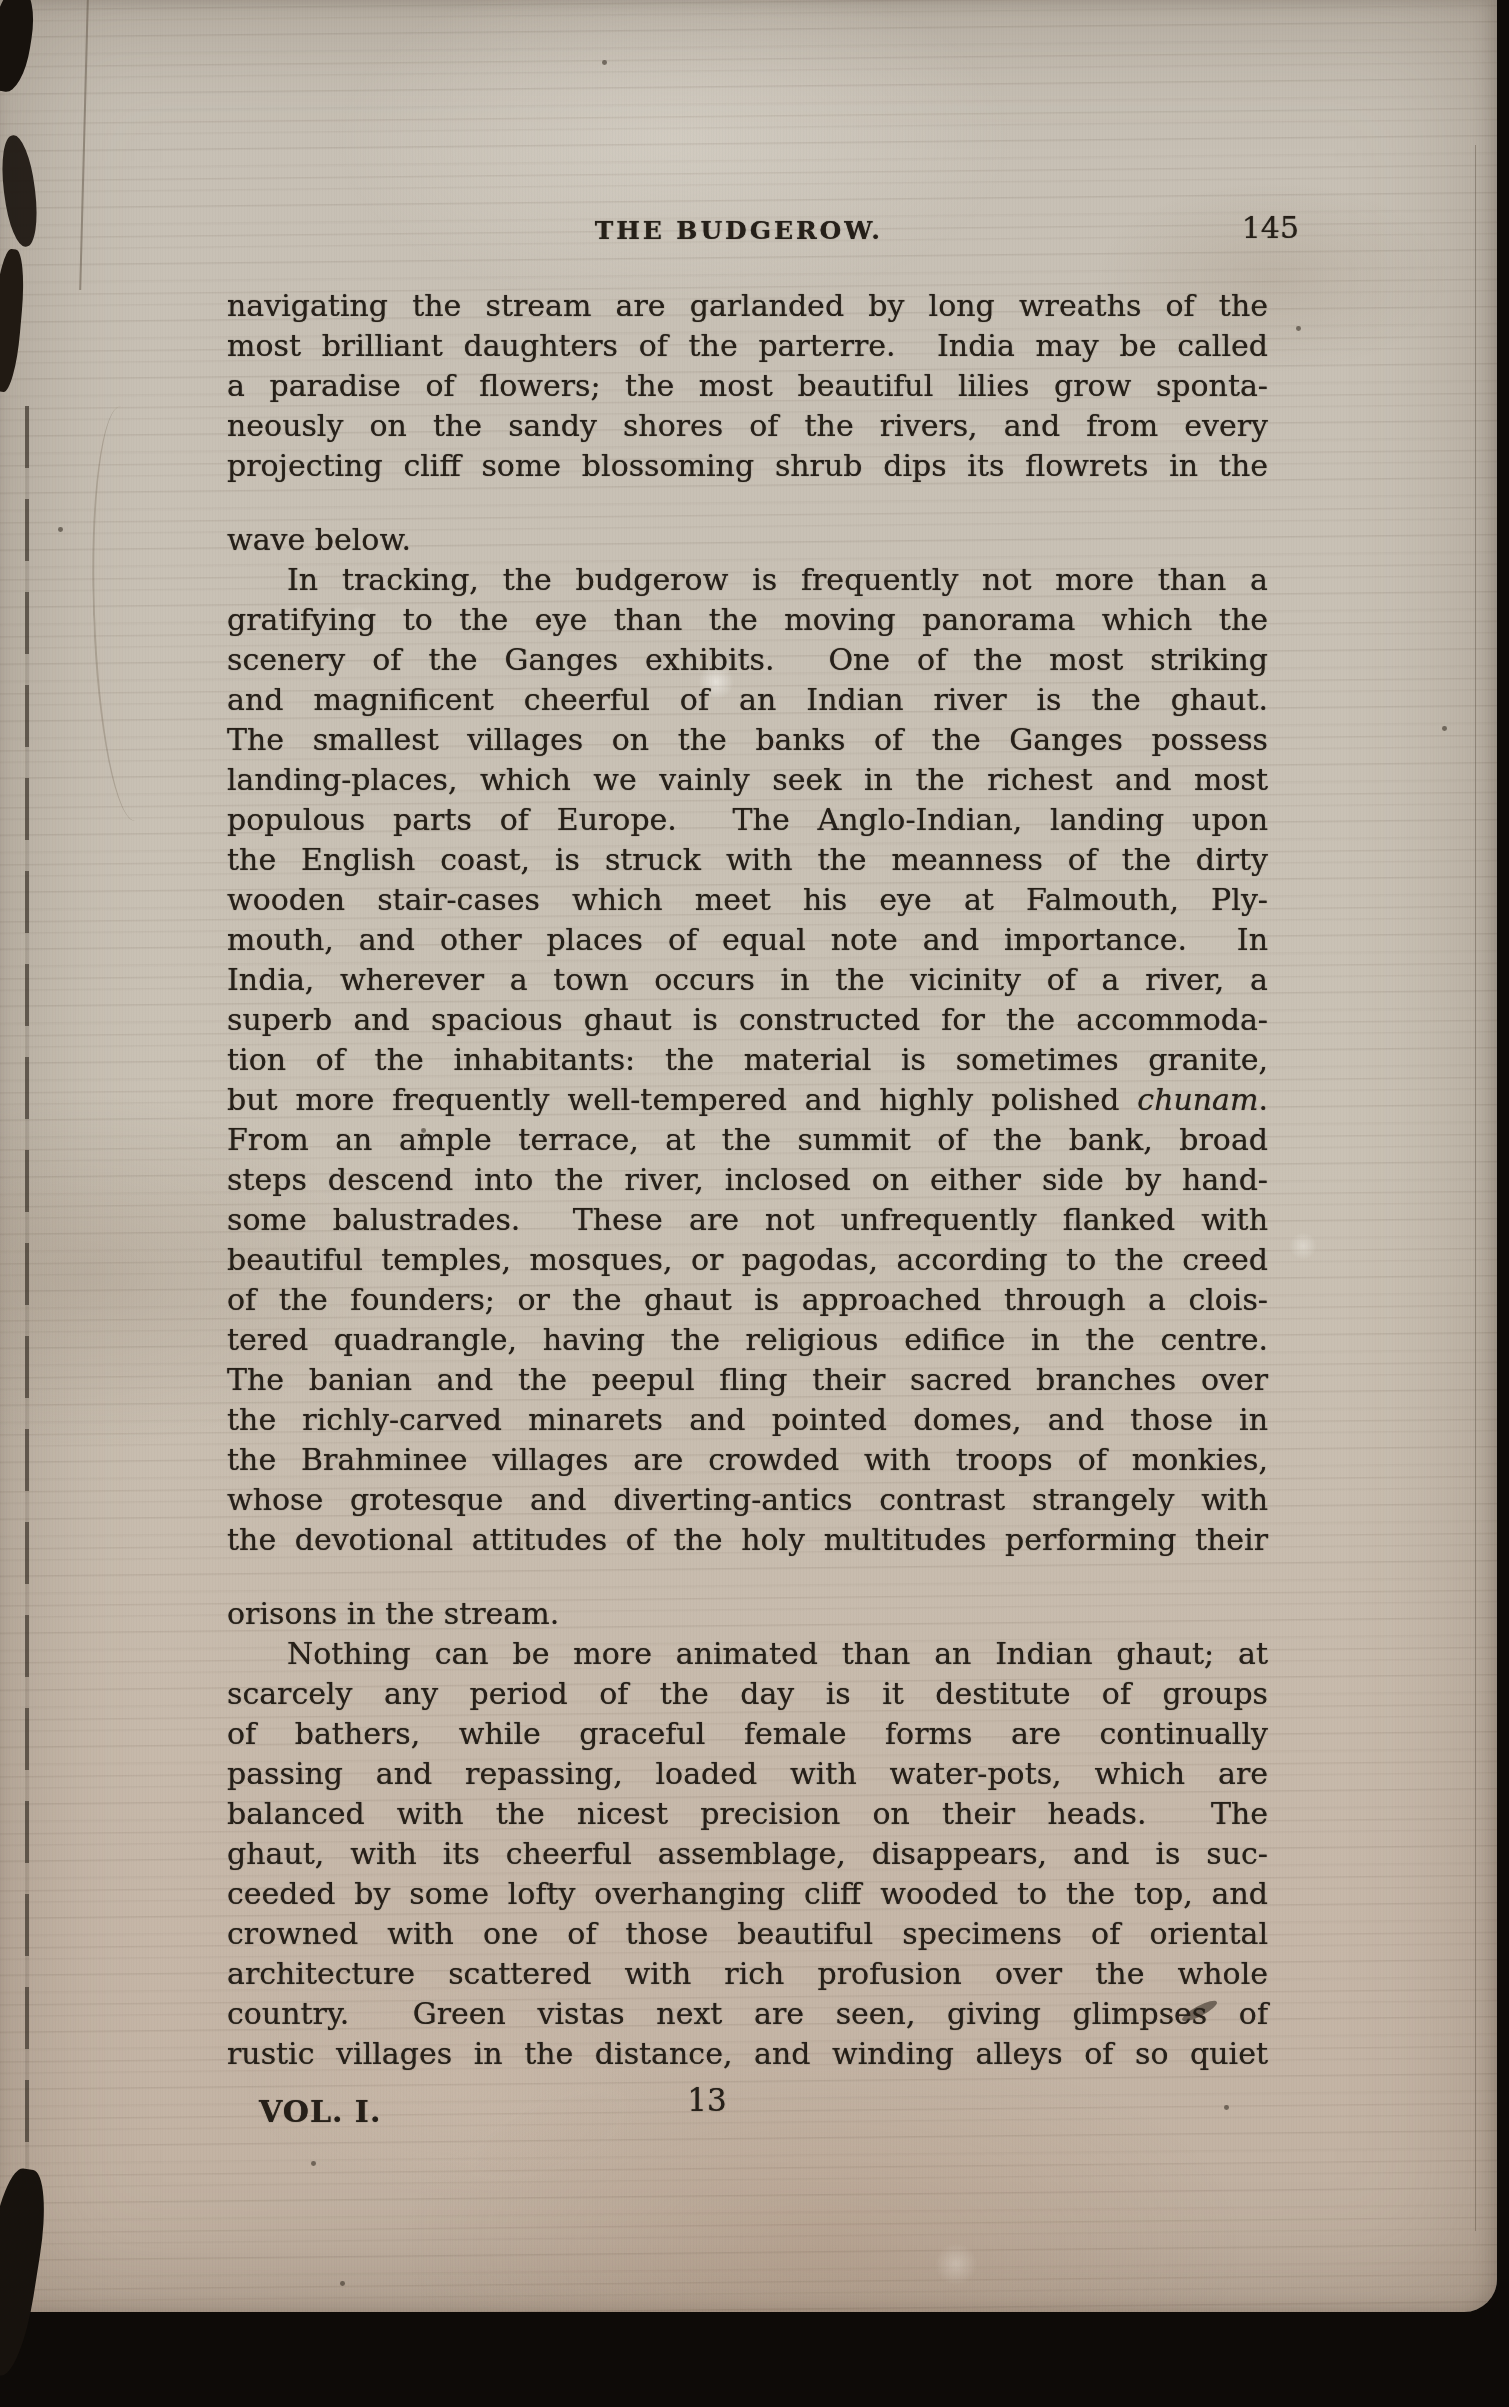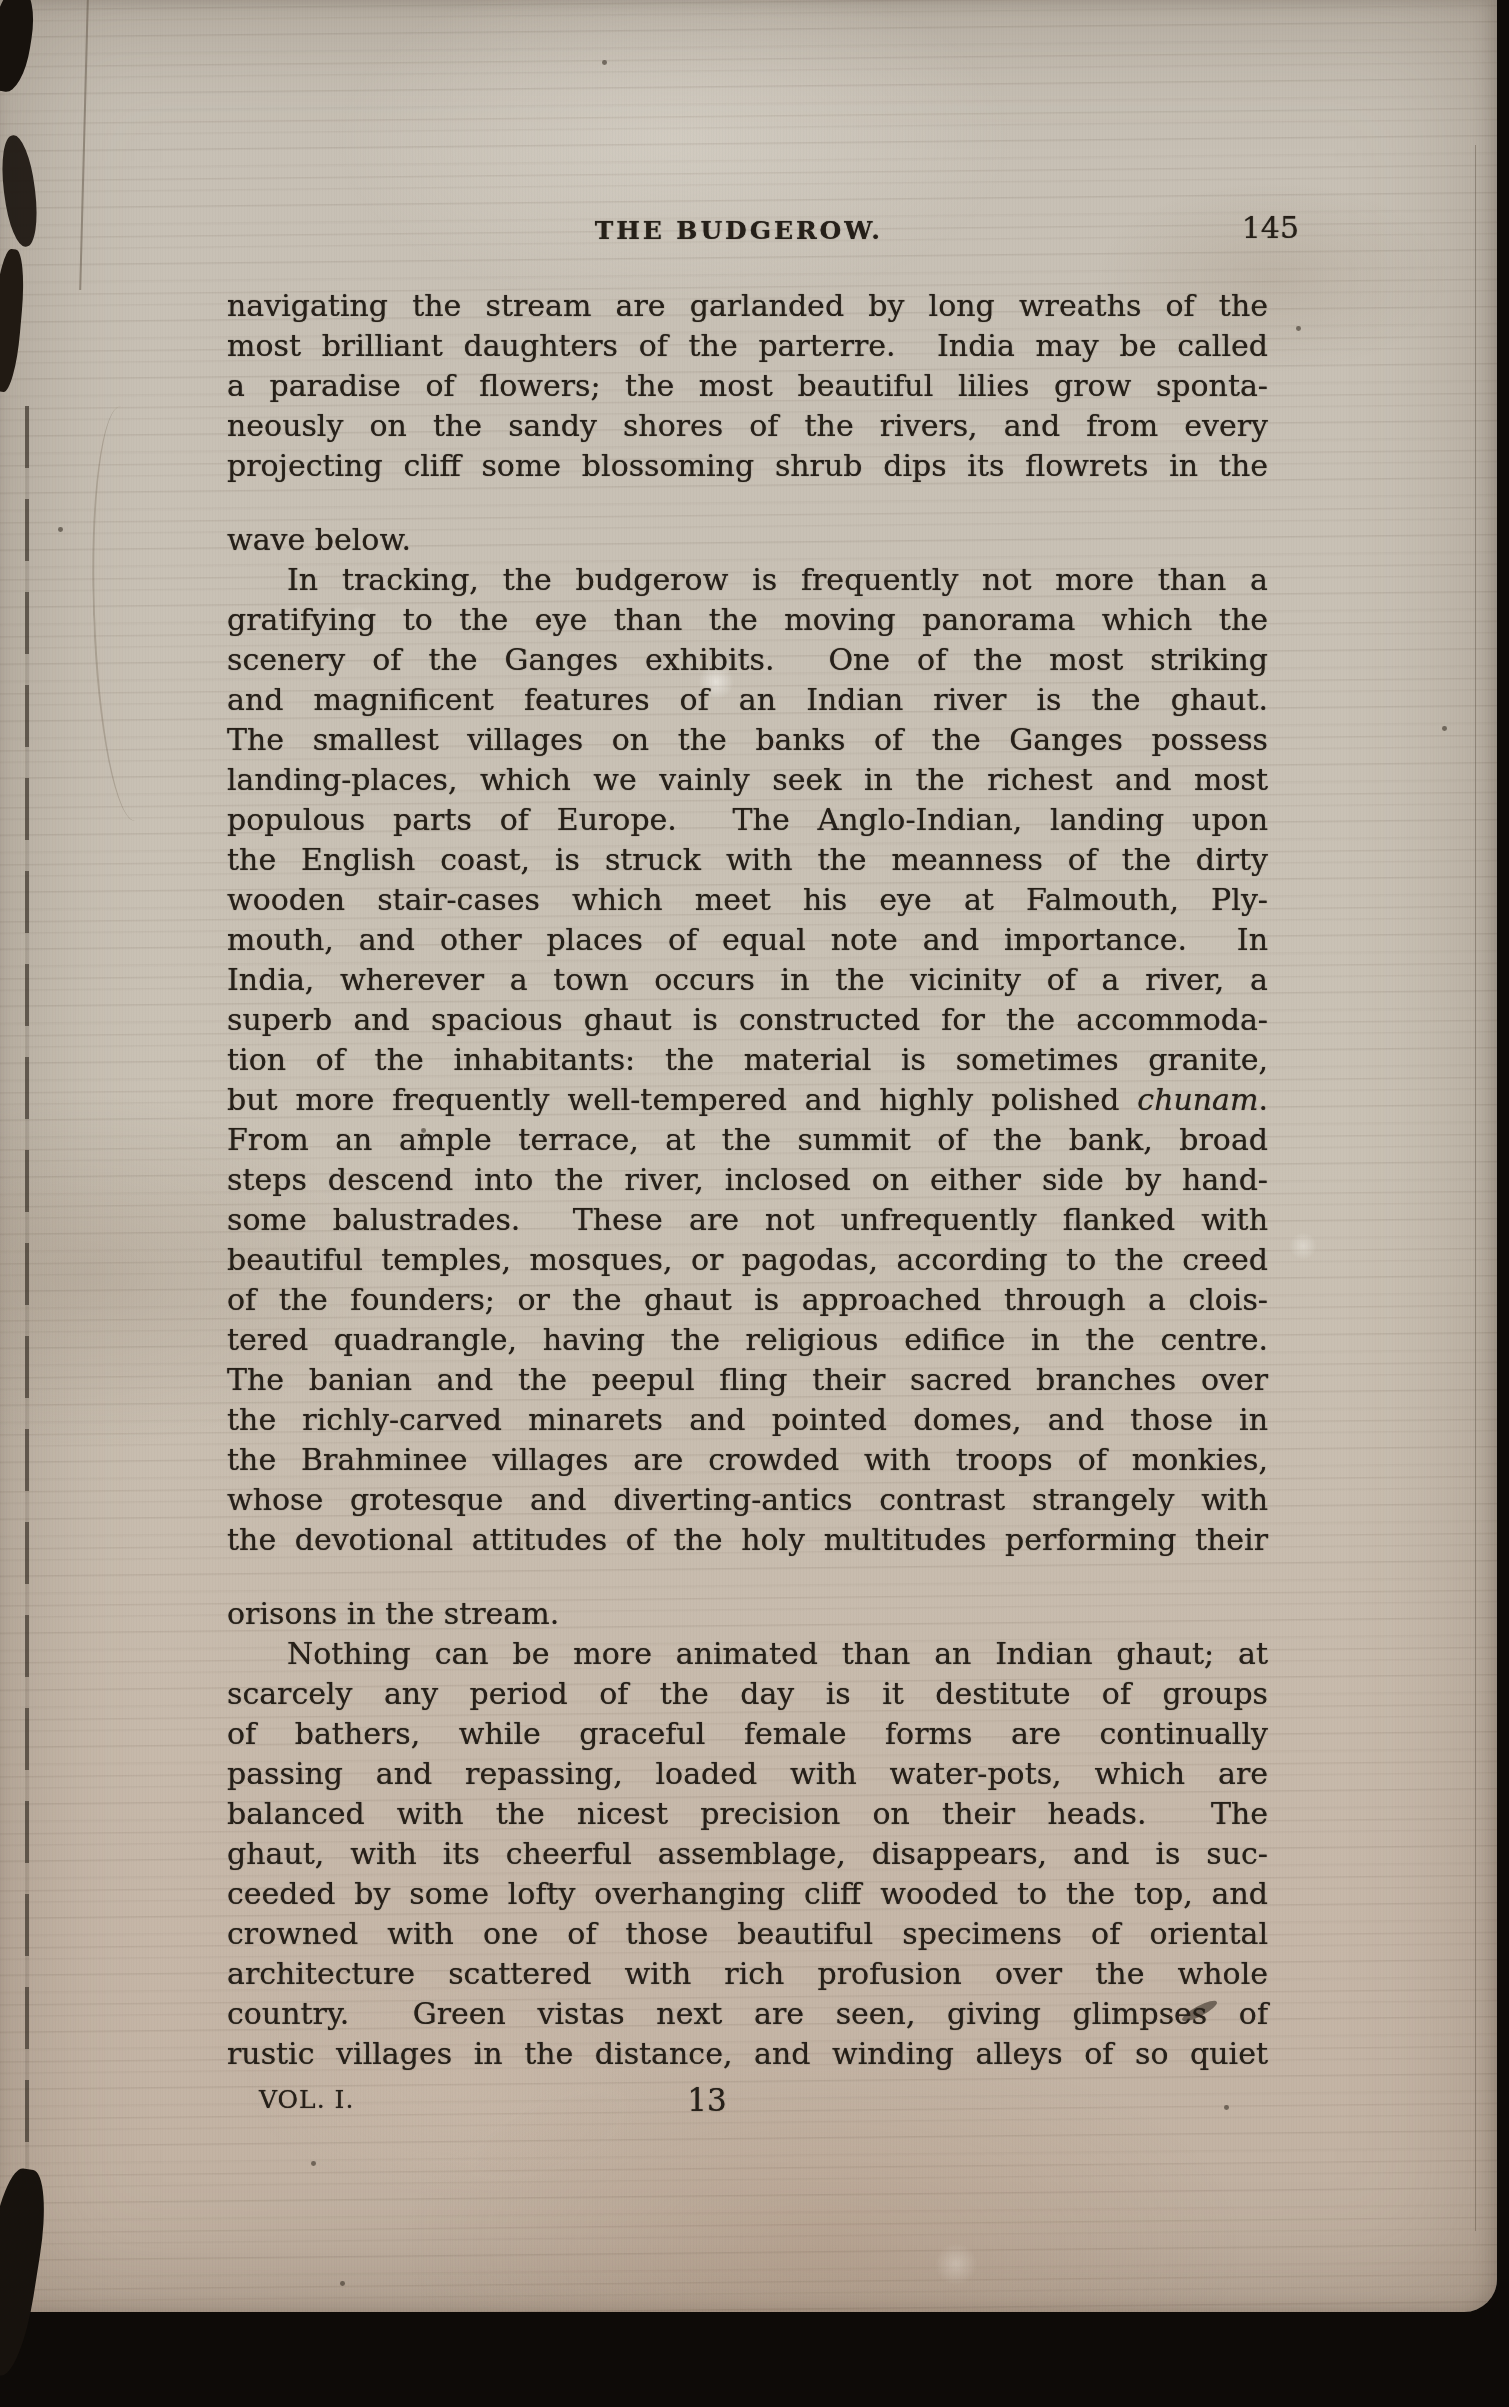--- a/index.html
+++ b/index.html
@@ -76,22 +76,22 @@
   .line {
     font-size:30px; line-height:40px;
     text-align:justify; text-align-last:justify;
     text-shadow:0 0 1px rgba(38,32,25,0.75);
   }
   .line.indent { text-indent:60px; }
   .line.short { text-align-last:left;margin-top:34px; }
   .line em { }
   .pg-footer { position:relative; margin-top:7.7px; height:42px; }
   .volume {
-    position:absolute; left:32px; top:3px;
-    font-size:25px; font-weight:normal; letter-spacing:1px;
+    position:absolute; left:32px; top:12px;
+    font-size:30px; font-weight:bold; letter-spacing:1px;
     text-shadow:0 0 1px rgba(38,32,25,0.8);
   }
   .signature {
     position:absolute; left:480px; top:0; transform:translateX(-50%);
     font-size:31px; text-shadow:0 0 1px rgba(38,32,25,0.8);
   }
 </style>
 </head>
 <body>
 
@@ -126,21 +126,21 @@
             <div class="line"><span>most brilliant daughters of the parterre.&nbsp; India may be called</span></div>
             <div class="line"><span>a paradise of flowers; the most beautiful lilies grow sponta-</span></div>
             <div class="line"><span>neously on the sandy shores of the rivers, and from every</span></div>
             <div class="line"><span>projecting cliff some blossoming shrub dips its flowrets in the</span></div>
             <div class="line short"><span>wave below.</span></div>
           </div>
           <div class="para">
             <div class="line indent"><span>In tracking, the budgerow is frequently not more than a</span></div>
             <div class="line"><span>gratifying to the eye than the moving panorama which the</span></div>
             <div class="line"><span>scenery of the Ganges exhibits.&nbsp; One of the most striking</span></div>
-            <div class="line"><span>and magnificent features of an Indian river is the ghaut.</span></div>
+            <div class="line"><span>and magnificent cheerful of an Indian river is the ghaut.</span></div>
             <div class="line"><span>The smallest villages on the banks of the Ganges possess</span></div>
             <div class="line"><span>landing-places, which we vainly seek in the richest and most</span></div>
             <div class="line"><span>populous parts of Europe.&nbsp; The Anglo-Indian, landing upon</span></div>
             <div class="line"><span>the English coast, is struck with the meanness of the dirty</span></div>
             <div class="line"><span>wooden stair-cases which meet his eye at Falmouth, Ply-</span></div>
             <div class="line"><span>mouth, and other places of equal note and importance.&nbsp; In</span></div>
             <div class="line"><span>India, wherever a town occurs in the vicinity of a river, a</span></div>
             <div class="line"><span>superb and spacious ghaut is constructed for the accommoda-</span></div>
             <div class="line"><span>tion of the inhabitants: the material is sometimes granite,</span></div>
             <div class="line"><span>but more frequently well-tempered and highly polished </span><em>chunam</em><span>.</span></div>

